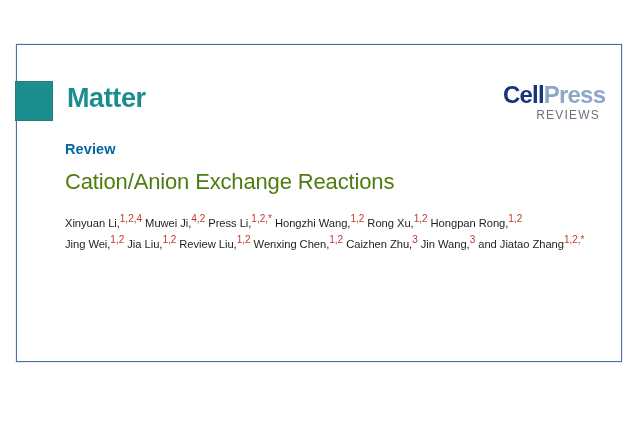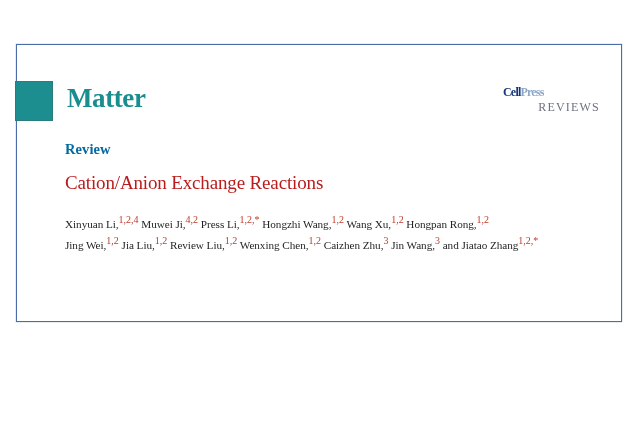--- a/index.html
+++ b/index.html
@@ -21,26 +21,25 @@
     height: 426px;
     background: #ffffff;
   }
 
   
   .cover-card {
     position: absolute;
     left: 16px;
     top: 44px;
     width: 606px;
-    height: 278px;
+    height: 318px;
     box-sizing: border-box;
     background: #ffffff;
     border: 1.5px solid #4a6fa8;
     box-shadow: 0 0 0 0.5px rgba(74,111,168,0.25);
-    font-family: Liberation Serif, serif;
   }
 
   
   .masthead {
     position: absolute;
     left: 0;
     top: 0;
     width: 100%;
     height: 86px;
   }
@@ -70,21 +69,21 @@
   
   .publisher-logo {
     position: absolute;
     right: 20px;
     top: 38px;
     width: 98px;
     text-align: left;
     line-height: 1;
   }
   .publisher-logo .pub-main {
-    font-size: 12px;
+    font-size: 24px;
     font-weight: bold;
     letter-spacing: -0.8px;
     white-space: nowrap;
   }
   .publisher-logo .pub-cell { color: #13357b; }
   .publisher-logo .pub-press { color: #8ea6c8; }
   .publisher-logo .pub-sub {
     display: block;
     text-align: right;
     margin-top: 2px;
@@ -105,23 +104,23 @@
 
   .article-type {
     font-size: 14.5px;
     font-weight: bold;
     color: #0369a1;
     letter-spacing: 0.1px;
     margin: 0 0 10px 0;
   }
 
   .article-title {
-    font-size: 19px;
+    font-size: 22px;
     font-weight: normal;
-    color: #b91c1c;
+    color: #4d7c0f;
     line-height: 30px;
     letter-spacing: -0.15px;
     margin: 0 0 16px 0;
     max-width: 540px;
   }
   .article-title .tl { display: block; }
 
   .authors {
     font-size: 11.2px;
     color: #1f1f1f;
@@ -156,20 +155,20 @@
     </div>
 
     <div class="article">
       <div class="article-type">Review</div>
 
       <h1 class="article-title">
         <span class="tl">Cation/Anion Exchange Reactions</span>
       </h1>
 
       <div class="authors">
-        <span class="aline"><span>Xinyuan Li,</span><sup>1,2,4</sup><span> Muwei Ji,</span><sup>4,2</sup><span> Press Li,</span><sup>1,2,*</sup><span> Hongzhi Wang,</span><sup>1,2</sup><span> Wang Xu,</span><sup>1,2</sup><span> Hongpan Rong,</span><sup>1,2</sup></span>
+        <span class="aline"><span>Xinyuan Li,</span><sup>1,2,4</sup><span> Muwei Ji,</span><sup>4,2</sup><span> Press Li,</span><sup>1,2,*</sup><span> Hongzhi Wang,</span><sup>1,2</sup><span> Rong Xu,</span><sup>1,2</sup><span> Hongpan Rong,</span><sup>1,2</sup></span>
         <span class="aline"><span>Jing Wei,</span><sup>1,2</sup><span> Jia Liu,</span><sup>1,2</sup><span> Review Liu,</span><sup>1,2</sup><span> Wenxing Chen,</span><sup>1,2</sup><span> Caizhen Zhu,</span><sup>3</sup><span> Jin Wang,</span><sup>3</sup><span> and Jiatao Zhang</span><sup>1,2,*</sup></span>
       </div>
     </div>
 
   </div>
 
 </div>
 
 </body></html>

